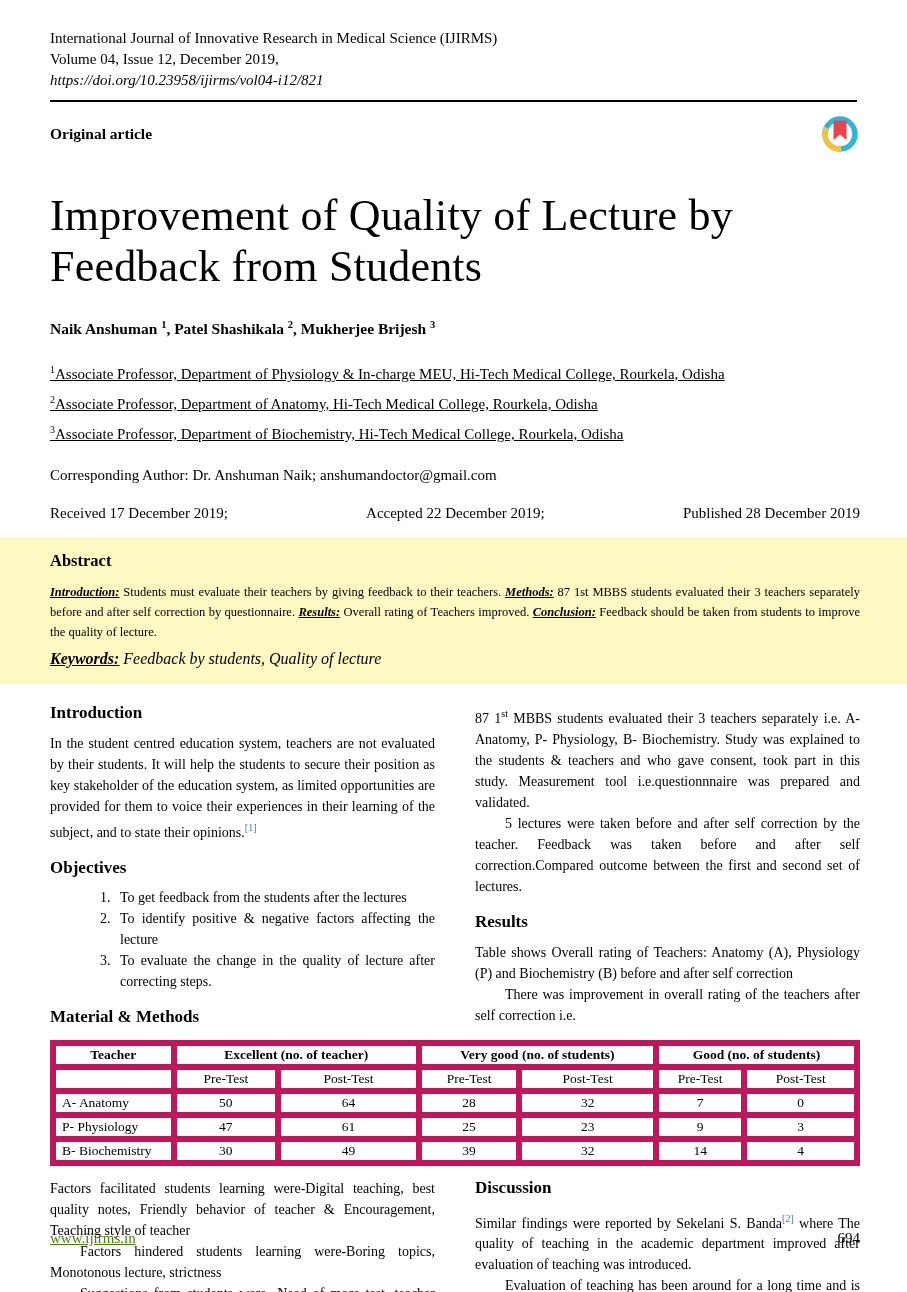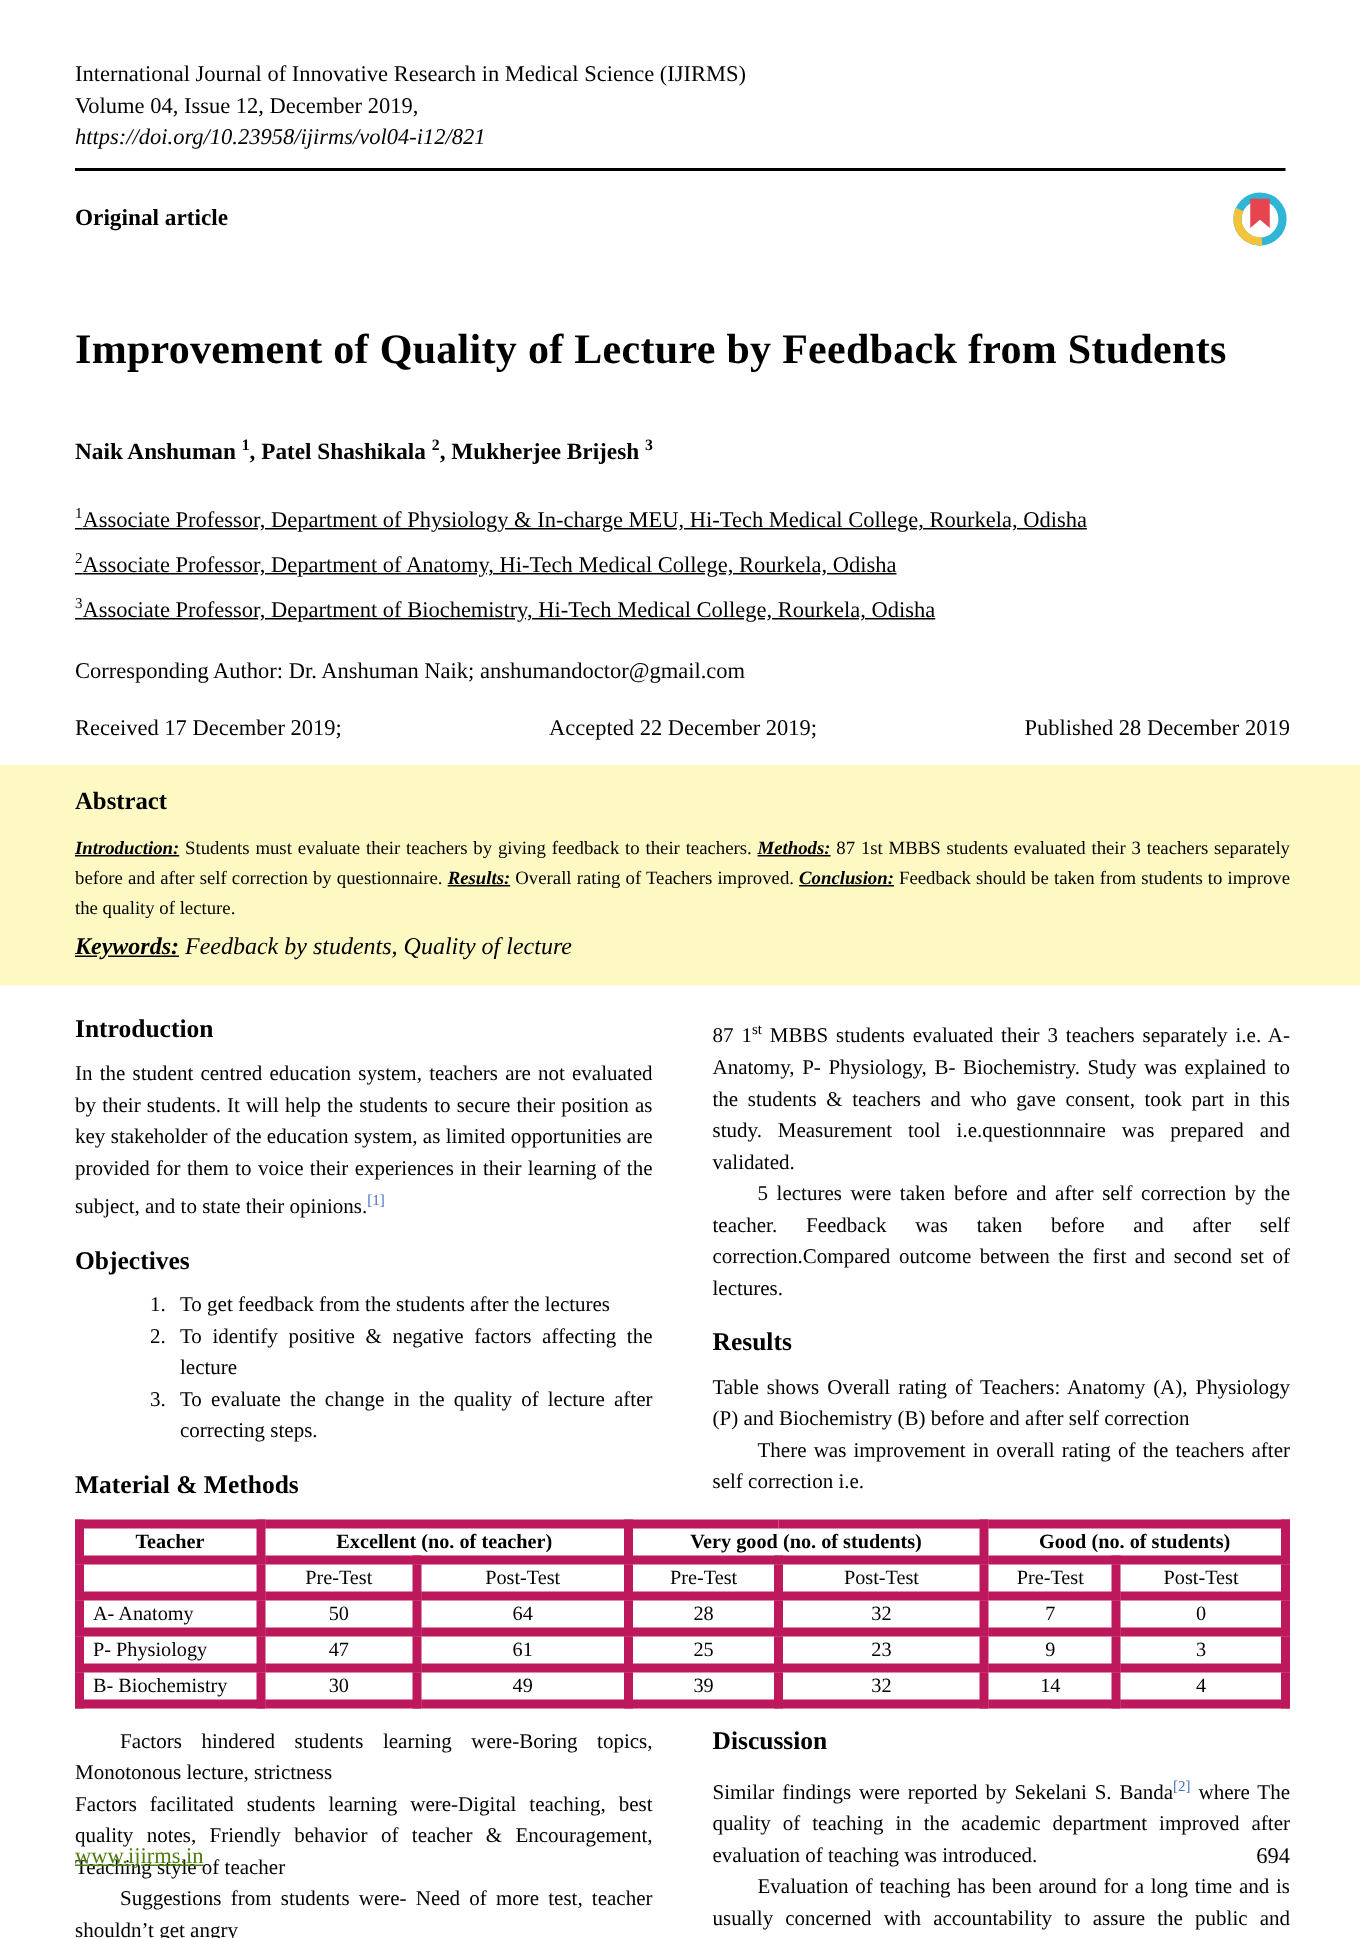--- a/index.html
+++ b/index.html
@@ -9,31 +9,31 @@
     width: 907px;
     height: 1292px;
     background: #fff;
     color: #000;
     font-family: "Liberation Serif", serif;
     overflow: hidden;
   }
   .pad { padding-left: 50px; padding-right: 47px; }
 
   
-  .journal-header { padding-top: 40px; font-size: 15px; line-height: 21px; }
+  .journal-header { padding-top: 28px; font-size: 15px; line-height: 21px; }
   .doi-line { font-style: italic; }
   .header-rule { border: 0; border-top: 2px solid #000; margin: 9px 50px 0 50px; }
   .article-type-row { display: flex; justify-content: space-between; align-items: center; margin-top: 12px; }
   .article-type { font-weight: bold; font-size: 15.5px; }
 
   
   .logo { width: 40px; height: 40px; position: relative; flex: 0 0 auto; }
 
   
-  .paper-title { font-size: 28px; font-weight: bold; line-height: 63px; margin: 36px 0 0 0; letter-spacing: 0.2px; }
+  .paper-title { font-size: 44px; font-weight: normal; line-height: 51px; margin: 36px 0 0 0; letter-spacing: 0.2px; }
   .authors-line { margin-top: 27px; font-size: 15.5px; font-weight: bold; }
   .authors-line sup { font-size: 10.5px; }
   .affiliations { margin-top: 19px; font-size: 15px; line-height: 26px; text-decoration: underline; }
   .affiliations sup { font-size: 10px; }
   .corresponding { margin-top: 20px; font-size: 15px; }
   .dates-row { display: flex; justify-content: space-between; margin-top: 21px; font-size: 15px; }
 
   
   .abstract-band { background: #fef9c3; margin-top: 15px; padding: 14px 47px 16px 50px; }
   .abstract-heading { font-size: 16.5px; font-weight: bold; }
@@ -197,22 +197,22 @@
         <td>32</td>
         <td>14</td>
         <td>4</td>
       </tr>
     </tbody>
       </table>
   </div>
 
   <div class="twocol pad" style="margin-top:12px;">
     <div class="col">
+      <p class="body-p" style="margin-top:0;">Factors facilitated students learning were-Digital teaching, best quality notes, Friendly behavior of teacher &amp; Encouragement, Teaching style of teacher</p>
       <p class="body-p cont">Factors hindered students learning were-Boring topics, Monotonous lecture, strictness</p>
-      <p class="body-p" style="margin-top:0;">Factors facilitated students learning were-Digital teaching, best quality notes, Friendly behavior of teacher &amp; Encouragement, Teaching style of teacher</p>
       <p class="body-p cont">Suggestions from students were- Need of more test, teacher shouldn’t get angry</p>
     </div>
     <div class="col">
       <h2 class="section-heading" style="margin-top:0;">Discussion</h2>
       <p class="body-p"><span>Similar findings were reported by Sekelani S. Banda</span><sup class="cite">[2]</sup><span> where The quality of teaching in the academic department improved after evaluation of teaching was introduced.</span></p>
       <p class="body-p cont">Evaluation of teaching has been around for a long time and is usually concerned with accountability to assure the public and relevant authorities of the standards of teaching at the institution.</p>
     </div>
   </div>
 
   <div class="footer">

